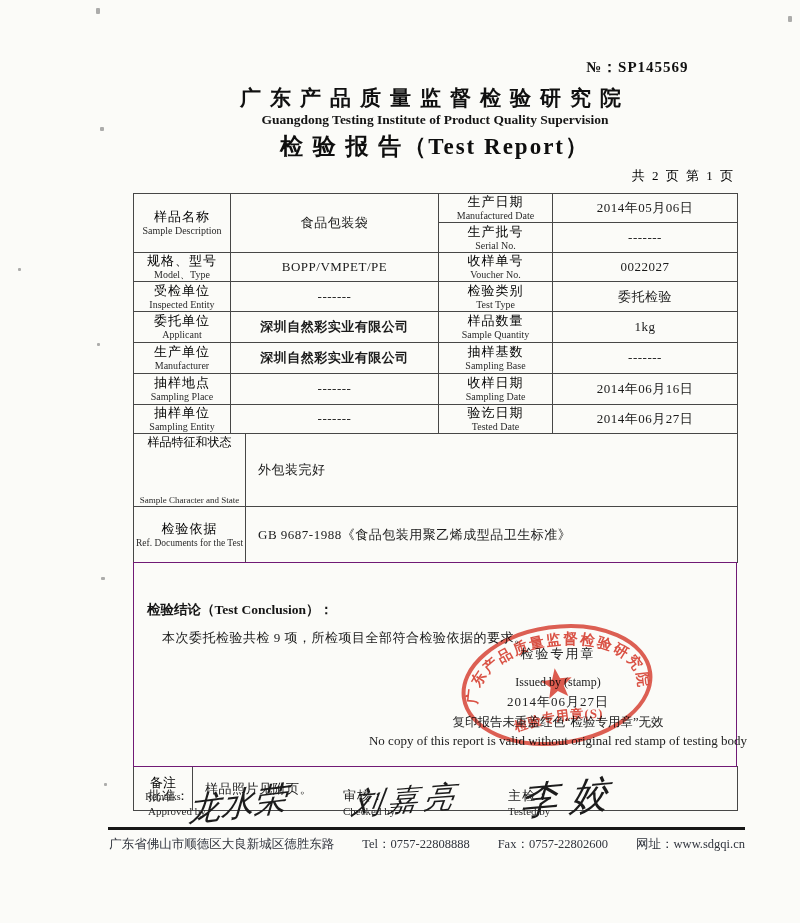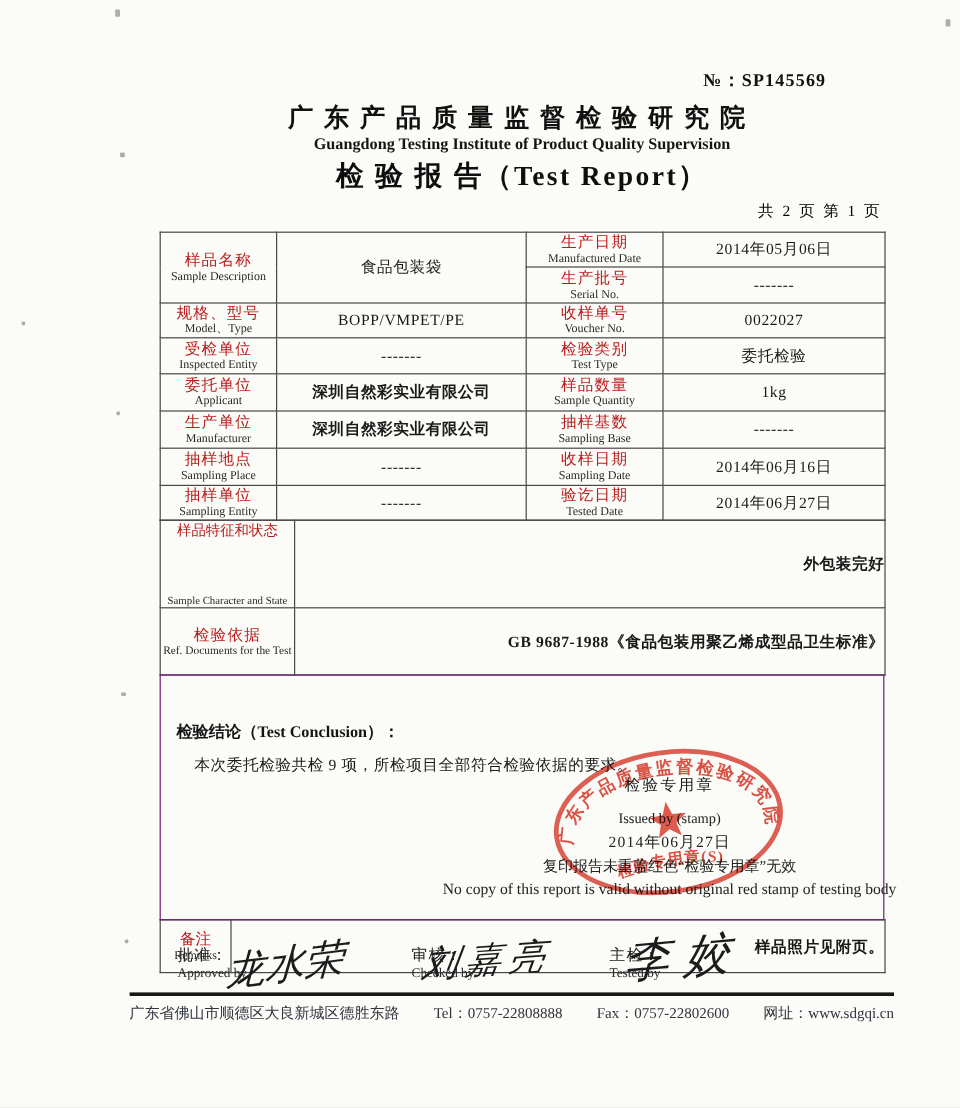--- a/index.html
+++ b/index.html
@@ -21,24 +21,24 @@
   .inst-en { position:absolute; left:0; top:112px; width:100%; font-size:13.5px; font-weight:bold; color:#151515; }
   .rpt-title { position:absolute; left:0; top:131px; width:100%; font-size:23px; font-weight:bold; letter-spacing:2px; color:#0e0e0e; }
   .pagination { position:absolute; right:2px; top:167px; font-size:13px; letter-spacing:2px; color:#000000; }
 
   
   .tbl-wrap { position:absolute; left:133px; top:193px; width:604px; }
   table.t { border-collapse:collapse; table-layout:fixed; width:604px; }
   table.t + table.t, table.t + .concl, .concl + table.t { margin-top:-1px; }
   table.t td { border:1px solid #474747; vertical-align:middle; overflow:hidden; }
   td.lbl { text-align:center; }
-  td.lbl .cn { font-size:13px; letter-spacing:1px; line-height:16px; color:#b91c1c; }
+  td.lbl .cn { font-size:13px; letter-spacing:1px; line-height:16px; color:#000000; }
   td.lbl .en { font-size:10px; line-height:12px; color:#2a2a2a; }
   td.val { text-align:center; font-size:13px; color:#1a1a1a; letter-spacing:.5px; }
-  td.val.left { text-align:right; padding-left:12px;font-weight:bold; }
+  td.val.left { text-align:left; padding-left:12px; }
 
   
   .concl { position:relative; width:604px; height:205px; border:1px solid #701a75; background:transparent; }
   .concl-head { position:absolute; left:13px; top:38px; font-size:13.5px; font-weight:bold; color:#151515; }
   .concl-body { position:absolute; left:28px; top:66px; font-size:13px; color:#1a1a1a; letter-spacing:.5px; }
   .stamp-block { position:absolute; left:228px; top:82px; width:392px; text-align:center; color:#222; }
   .sb1 { font-size:13px; letter-spacing:2px; }
   .sb2 { font-size:12px; margin-top:12px; }
   .sb3 { font-size:13px; margin-top:3px; letter-spacing:1px; }
   .sb4 { font-size:12.5px; margin-top:3px; }
@@ -49,21 +49,21 @@
   .sig-group { position:absolute; color:#1b1b1b; }
   .sig-group .cn { font-size:13px; letter-spacing:1px; line-height:16px; }
   .sig-group .en { font-size:11px; line-height:14px; color:#2a2a2a; }
   .sig { position:absolute; font-style:italic; color:#1c1c1c; white-space:nowrap; }
   .sig1 { left:188px; top:782px; font-size:33px; transform:rotate(-7deg) skewX(-10deg); }
   .sig2 { left:352px; top:780px; font-size:30px; transform:rotate(-4deg) skewX(-12deg); letter-spacing:6px; }
   .sig3 { left:520px; top:772px; font-size:38px; transform:rotate(-5deg) skewX(-8deg); letter-spacing:12px; }
 
   
   .foot-line { position:absolute; left:108px; top:827px; width:637px; height:3px; background:#171717; }
-  .footer { position:absolute; left:108px; top:836px; width:637px; display:flex; justify-content:space-between; font-size:12.5px; color:#30343d; white-space:nowrap; }
+  .footer { position:absolute; left:108px; top:836px; width:637px; display:flex; justify-content:flex-end; font-size:12.5px; color:#30343d; white-space:nowrap;gap:28px; }
 </style>
 </head>
 <body>
 
 <div class="page">
 
   <div class="speck" style="left:96px;top:8px;width:4px;height:6px;"></div>
   <div class="speck" style="left:100px;top:127px;width:4px;height:4px;"></div>
   <div class="speck" style="left:18px;top:268px;width:3px;height:3px;"></div>
   <div class="speck" style="left:97px;top:343px;width:3px;height:3px;"></div>

